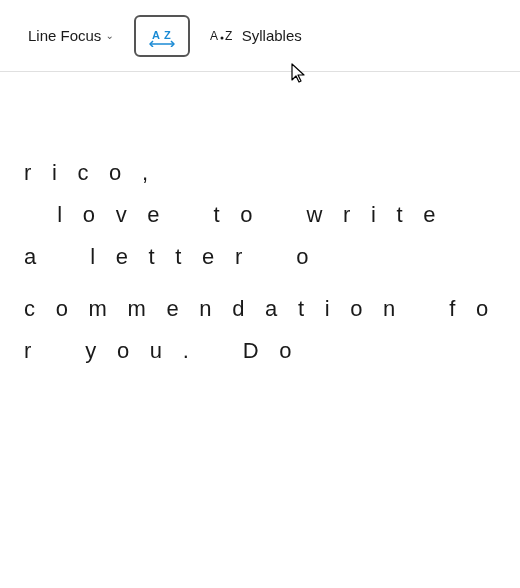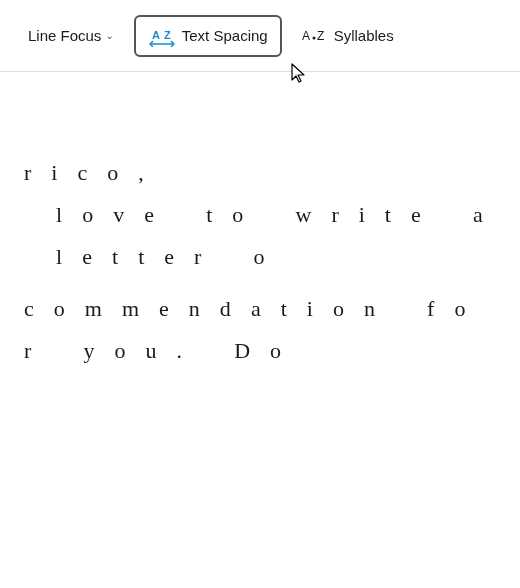--- a/index.html
+++ b/index.html
@@ -81,21 +81,21 @@
       overflow: hidden;
     }
 
     .text-line {
       font-size: 22px;
       letter-spacing: 0.18em;
       word-spacing: 0.3em;
       color: #1a1a1a;
       line-height: 1.9;
       padding: 0 24px;
-      font-family: Liberation Serif, serif;
+      font-family: Liberation Sans, sans-serif;
       font-weight: 400;
     }
 
     .toolbar-wrapper {
       position: relative;
     }
 
     
     .cursor {
       position: absolute;
@@ -134,21 +134,20 @@
           <text x="4" y="14" font-size="11" font-family="Arial" font-weight="bold" fill="#1a8ad4">A</text>
           <text x="16" y="14" font-size="11" font-family="Arial" font-weight="bold" fill="#1a8ad4">Z</text>
 
           <line x1="2" y1="19" x2="26" y2="19" stroke="#1a8ad4" stroke-width="1.5"></line>
 
           <polyline points="5,16 2,19 5,22" fill="none" stroke="#1a8ad4" stroke-width="1.5" stroke-linejoin="round"></polyline>
 
           <polyline points="23,16 26,19 23,22" fill="none" stroke="#1a8ad4" stroke-width="1.5" stroke-linejoin="round"></polyline>
         </svg>
       </span>
-      <span>Text Spacing</span>
     </div>
 
     <div class="toolbar-item">
       <span class="icon-syllables">
         <svg width="26" height="20" viewBox="0 0 26 20" fill="none" xmlns="http://www.w3.org/2000/svg">
           <text x="0" y="14" font-size="12" font-family="Arial" font-weight="500" fill="#1a1a1a">A</text>
           <circle cx="12" cy="12" r="1.5" fill="#1a1a1a"></circle>
           <text x="15" y="14" font-size="12" font-family="Arial" font-weight="500" fill="#1a1a1a">Z</text>
         </svg>
       </span>

